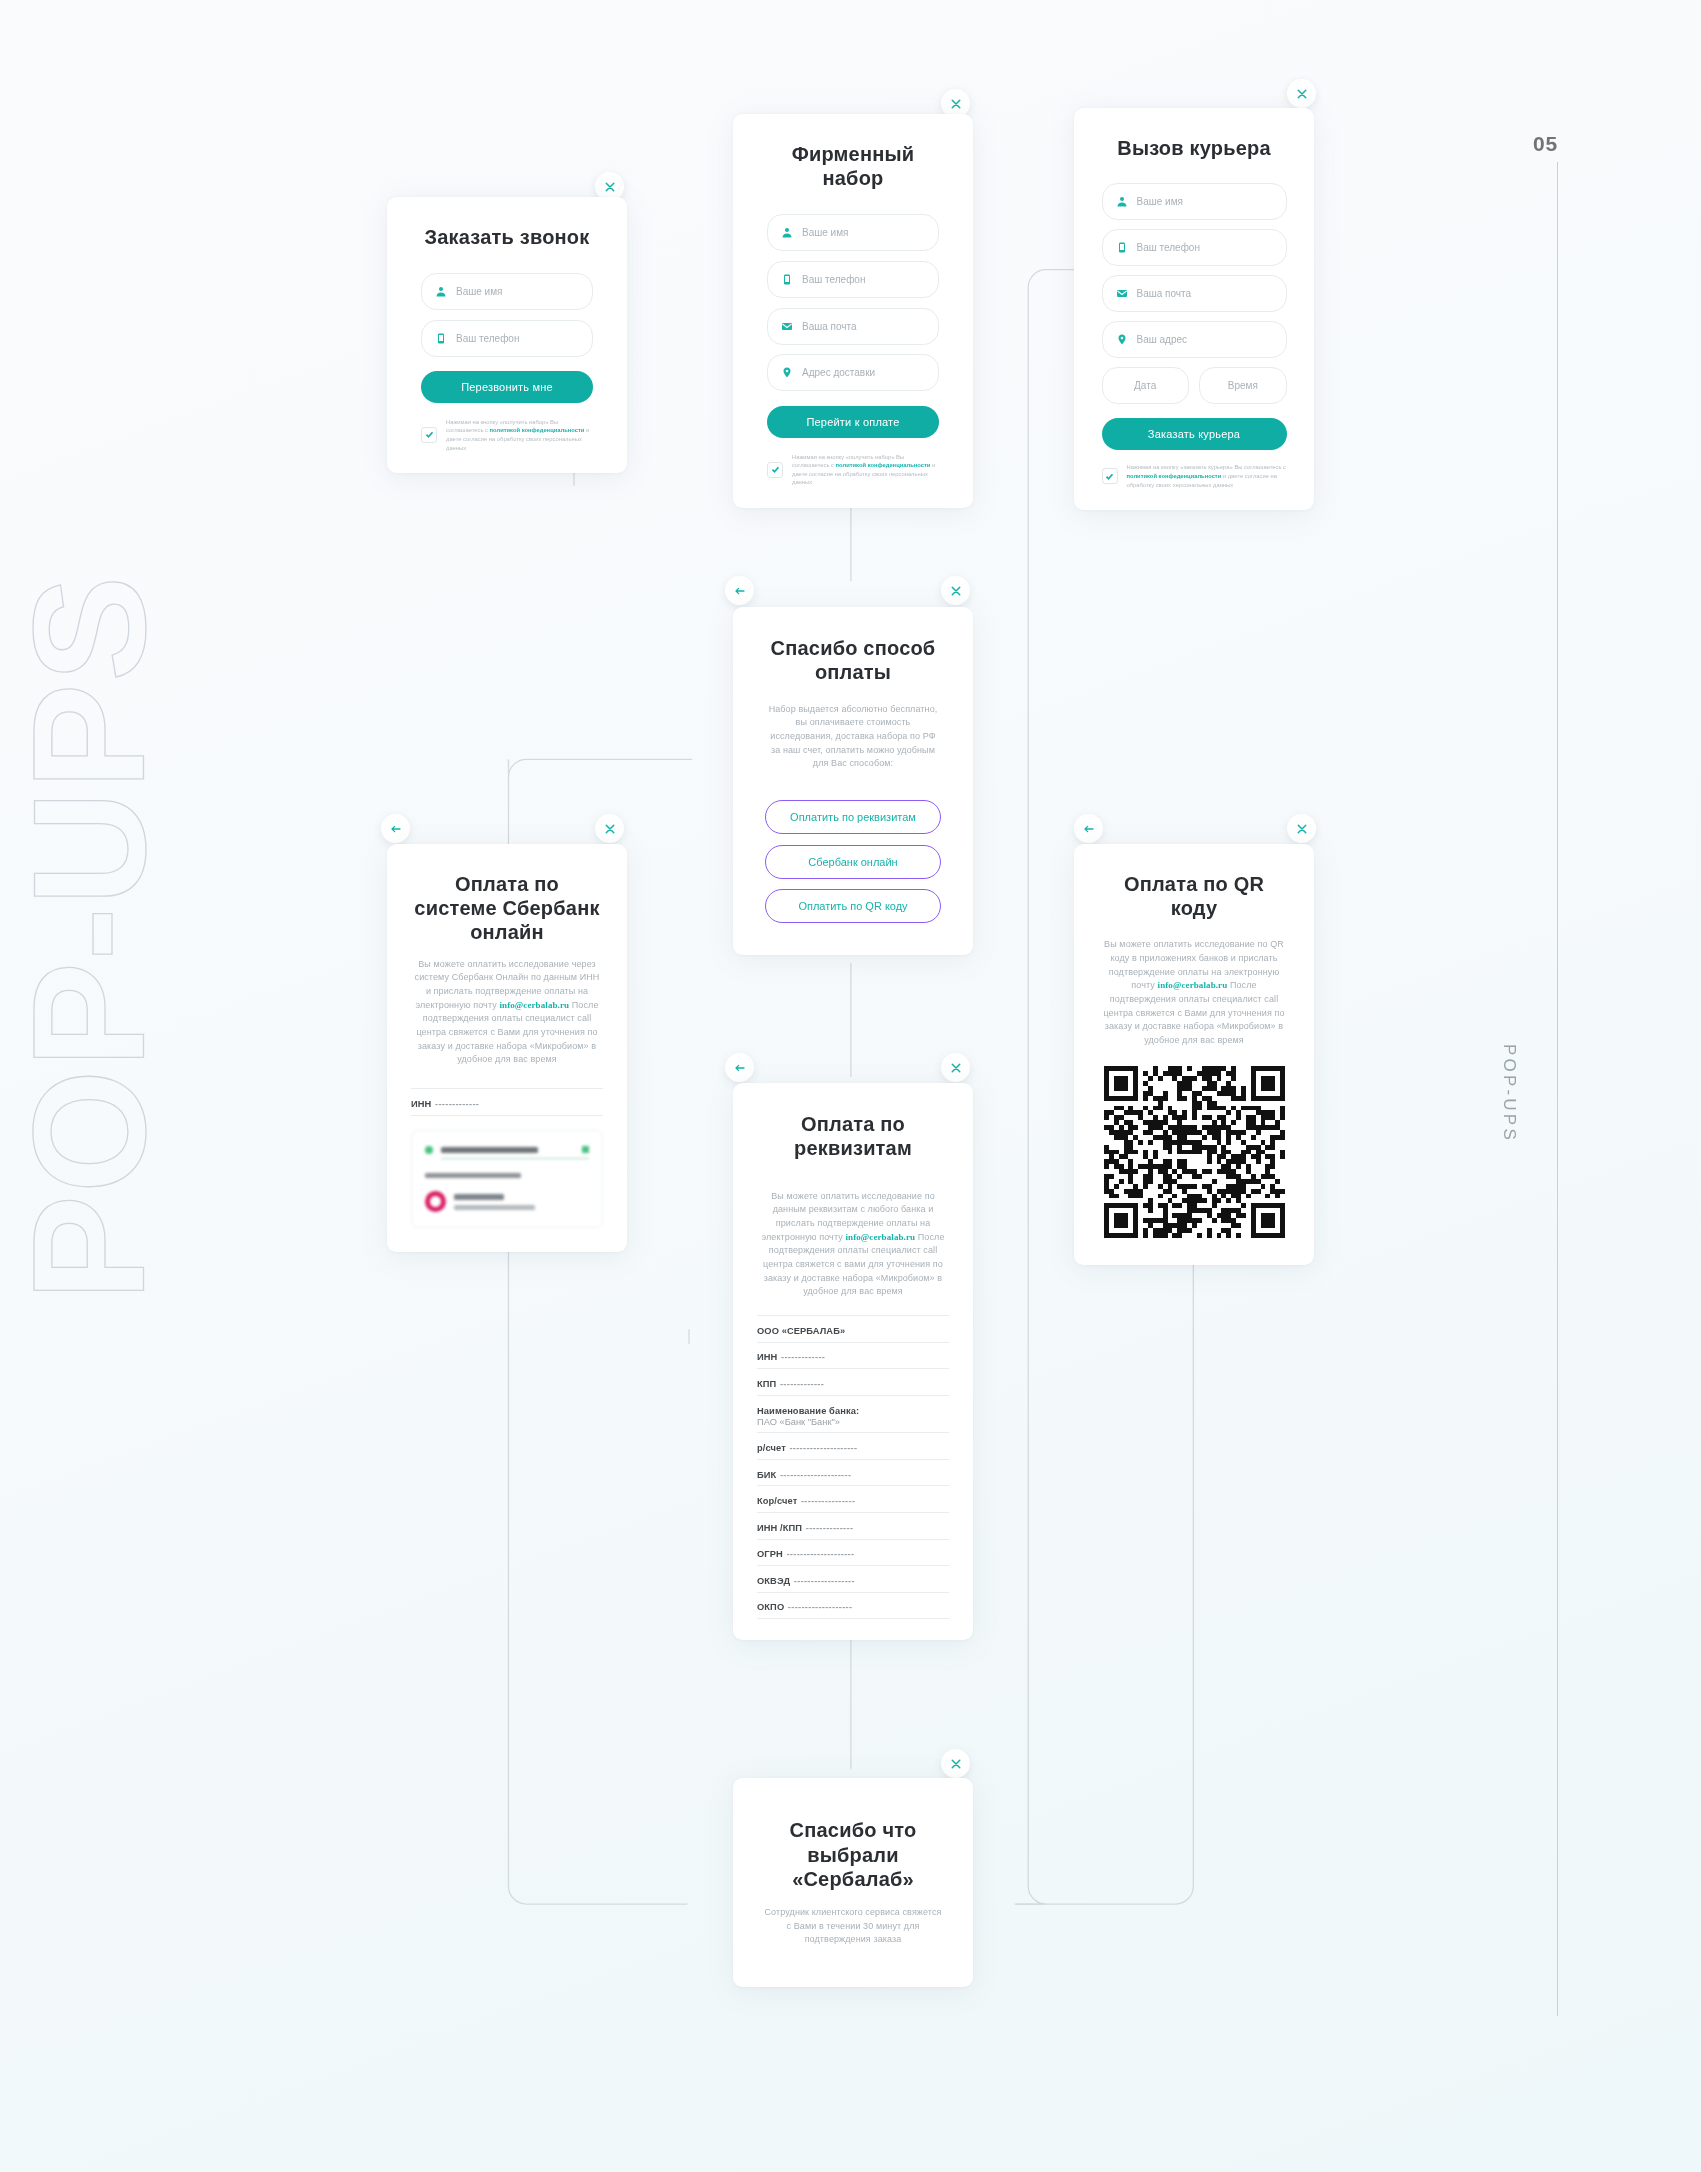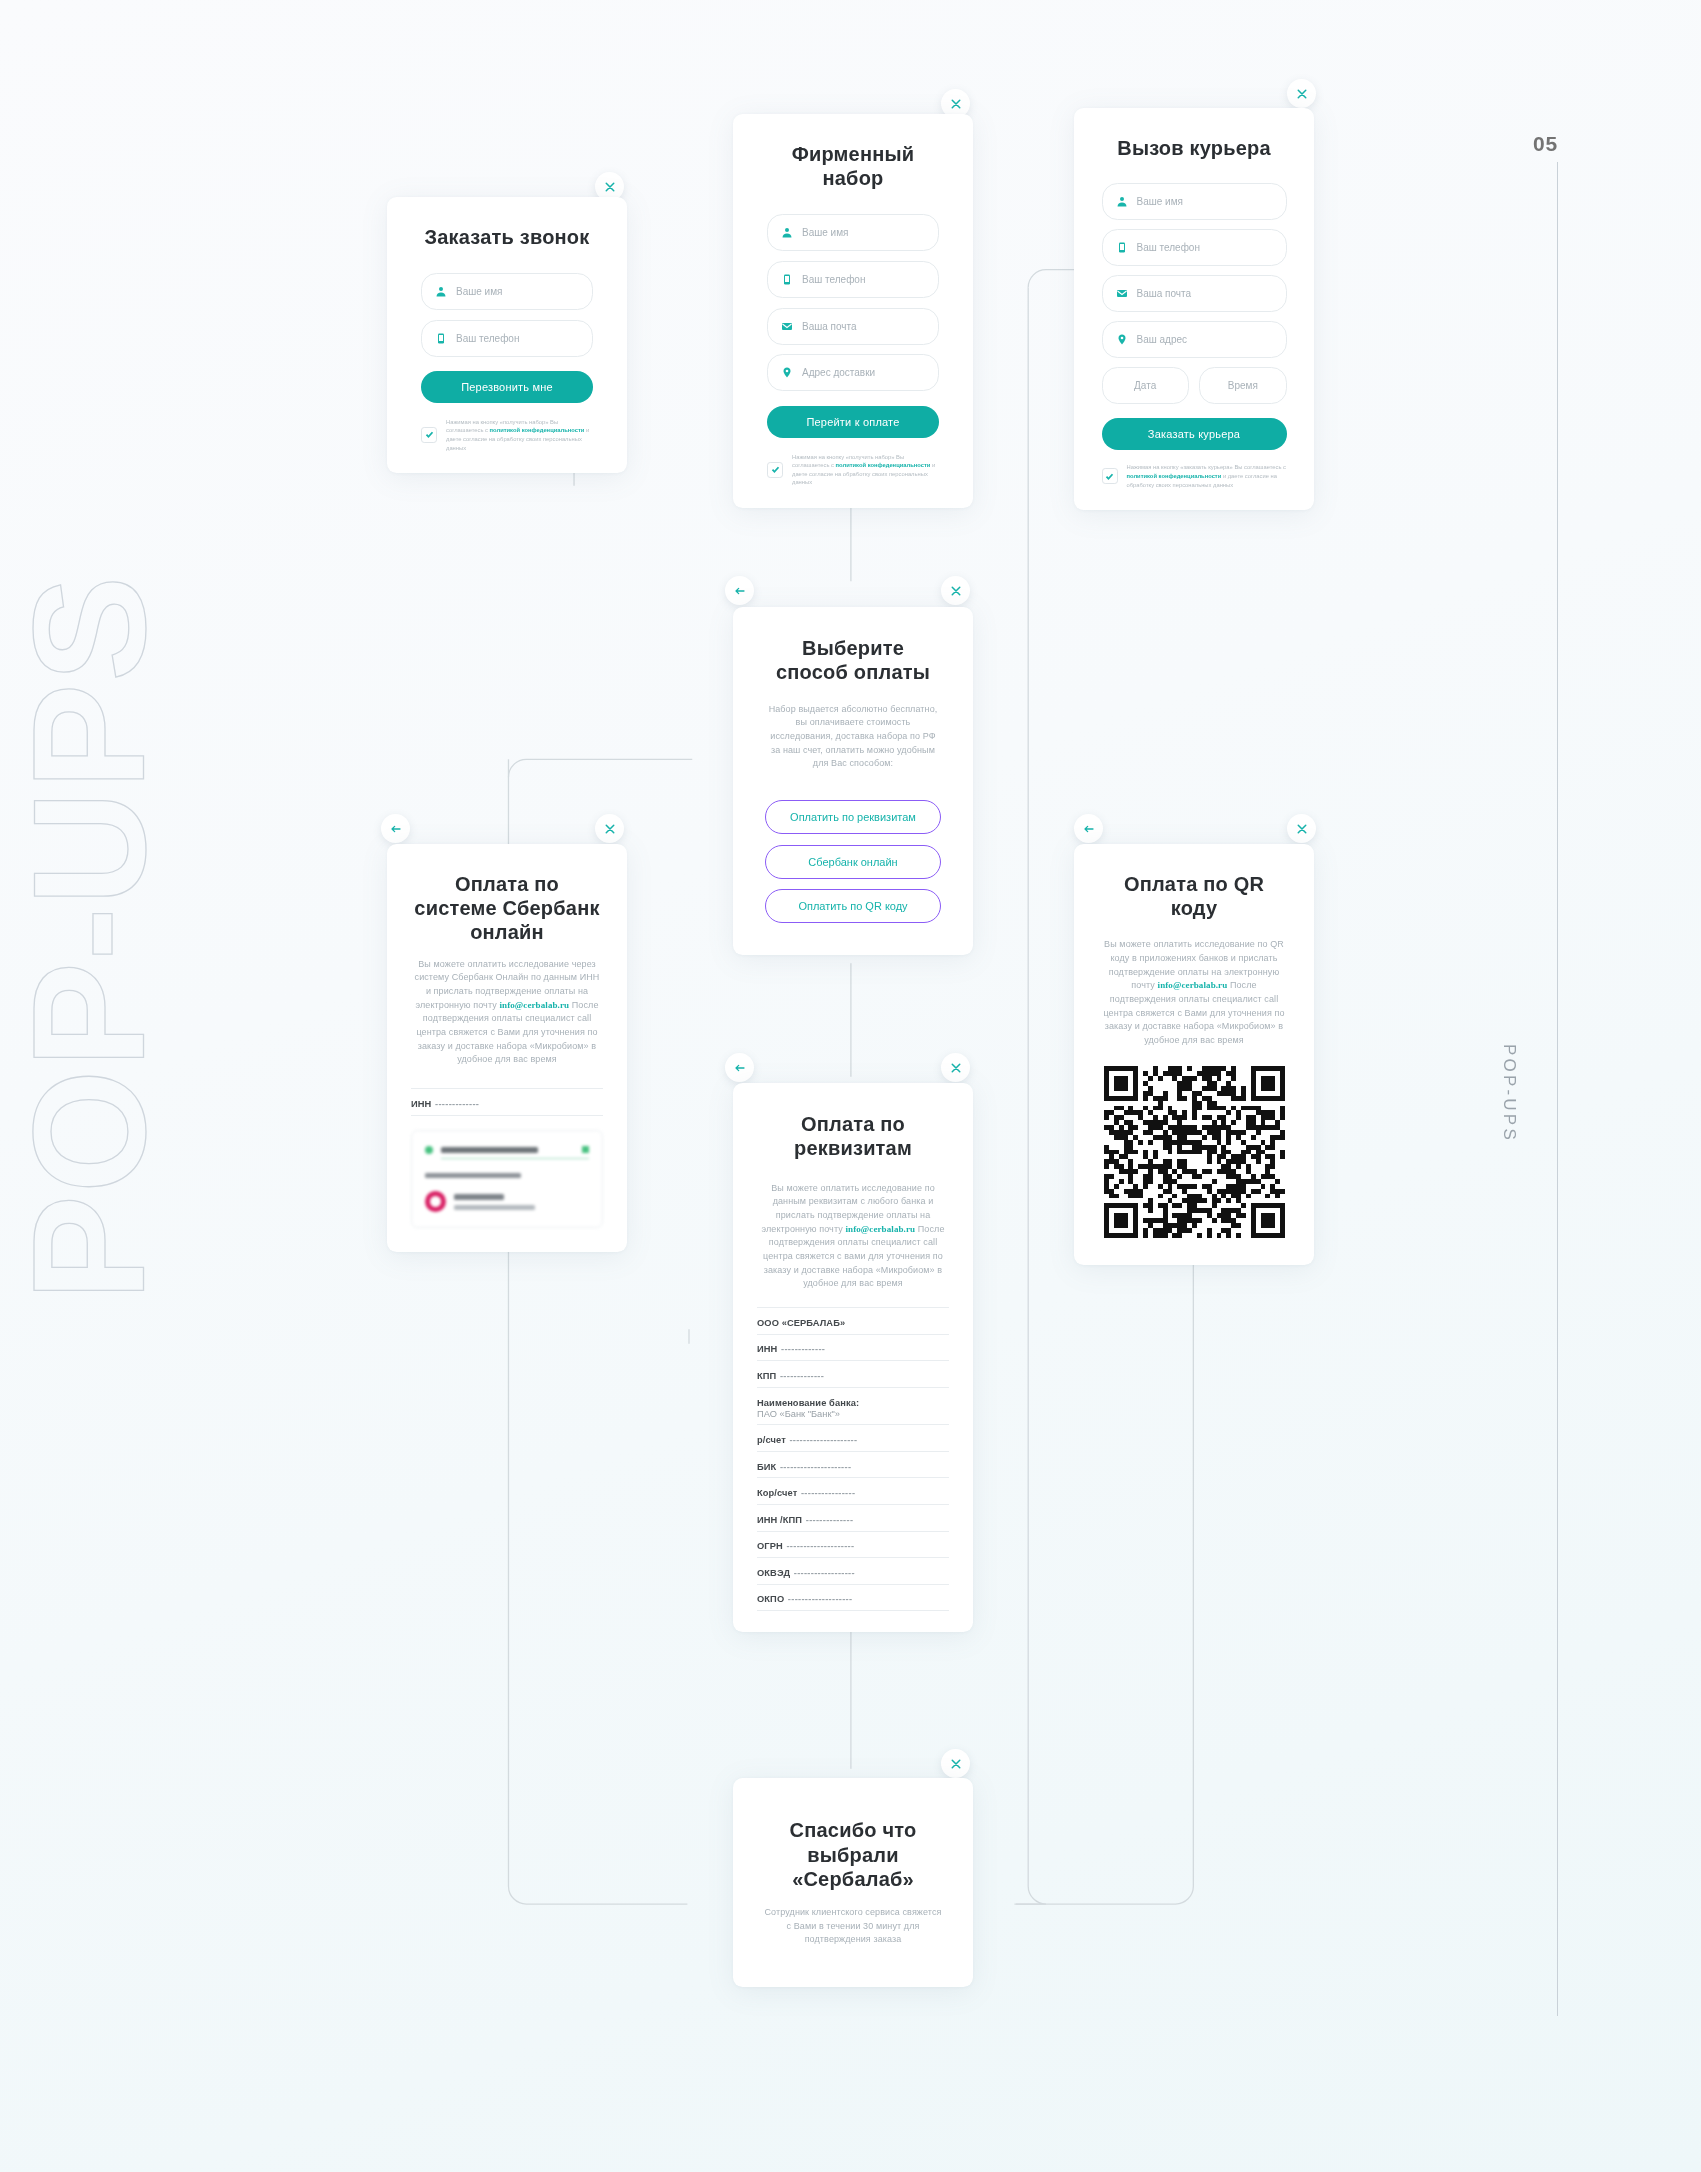--- a/index.html
+++ b/index.html
@@ -355,21 +355,21 @@
     <svg viewBox="0 0 18 16" stroke="#16b3ab" stroke-width="1.9" fill="none" stroke-linecap="round" stroke-linejoin="round">
         <path d="M15 8 H3 M7 4 L3 8 L7 12"></path>
       </svg>
   </div>
   <div class="ctl" style="left:941px; top:576px;">
     <svg viewBox="0 0 16 16" stroke="#16b3ab" stroke-width="2" stroke-linecap="round">
         <path d="M3 3 L13 13 M13 3 L3 13"></path>
       </svg>
   </div>
   <div class="modal" style="left:733px; top:607px; width:240px; padding:29px 32px 32px;">
-    <div class="m-title">Выберите способ оплаты</div>
+    <div class="m-title">Спасибо способ оплаты</div>
     <div class="m-desc" style="margin-top:18px;">Набор выдается абсолютно бесплатно, вы оплачиваете стоимость исследования, доставка набора по РФ за наш счет, оплатить можно удобным для Вас способом:</div>
 
     <div style="margin-top:29px;">
       <button class="ghost">Оплатить по реквизитам</button>
     </div>
     <div style="margin-top:10.5px;">
       <button class="ghost">Сбербанк онлайн</button>
     </div>
     <div style="margin-top:10.5px;">
       <button class="ghost">Оплатить по QR коду</button>
@@ -1107,21 +1107,21 @@
         <path d="M15 8 H3 M7 4 L3 8 L7 12"></path>
       </svg>
   </div>
   <div class="ctl" style="left:941px; top:1053px;">
     <svg viewBox="0 0 16 16" stroke="#16b3ab" stroke-width="2" stroke-linecap="round">
         <path d="M3 3 L13 13 M13 3 L3 13"></path>
       </svg>
   </div>
   <div class="modal" style="left:733px; top:1083px; width:240px; padding:29px 24px 21px;">
     <div class="m-title">Оплата по реквизитам</div>
-    <div class="m-desc" style="margin-top:21px;">
+    <div class="m-desc" style="margin-top:29px;">
       <span>Вы можете оплатить исследование по данным реквизитам с любого банка и прислать подтверждение оплаты на электронную почту</span>
       <span class="mail">info@cerbalab.ru</span>
       <span>После подтверждения оплаты специалист call центра свяжется с вами для уточнения по заказу и доставке набора «Микробиом» в удобное для вас время</span>
     </div>
 
     <div style="margin-top:16px;">
       <div class="req"><span class="k">ООО «СЕРБАЛАБ»</span></div>
       <div class="req"><span class="k">ИНН</span> <span class="d">-------------</span></div>
       <div class="req"><span class="k">КПП</span> <span class="d">-------------</span></div>
       <div class="req"><span class="k">Наименование банка:</span><span class="sub">ПАО «Банк "Банк"»</span></div>

